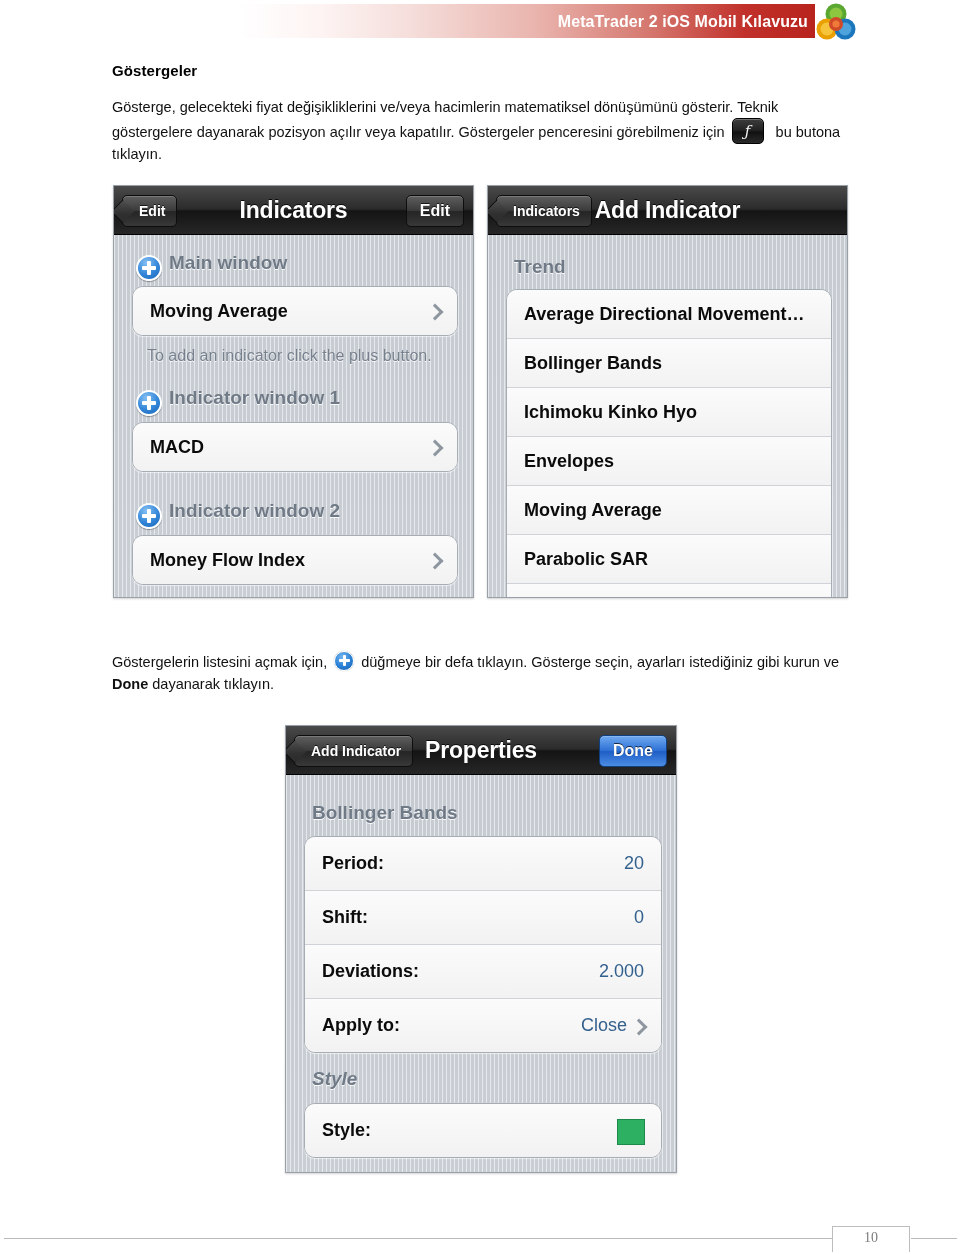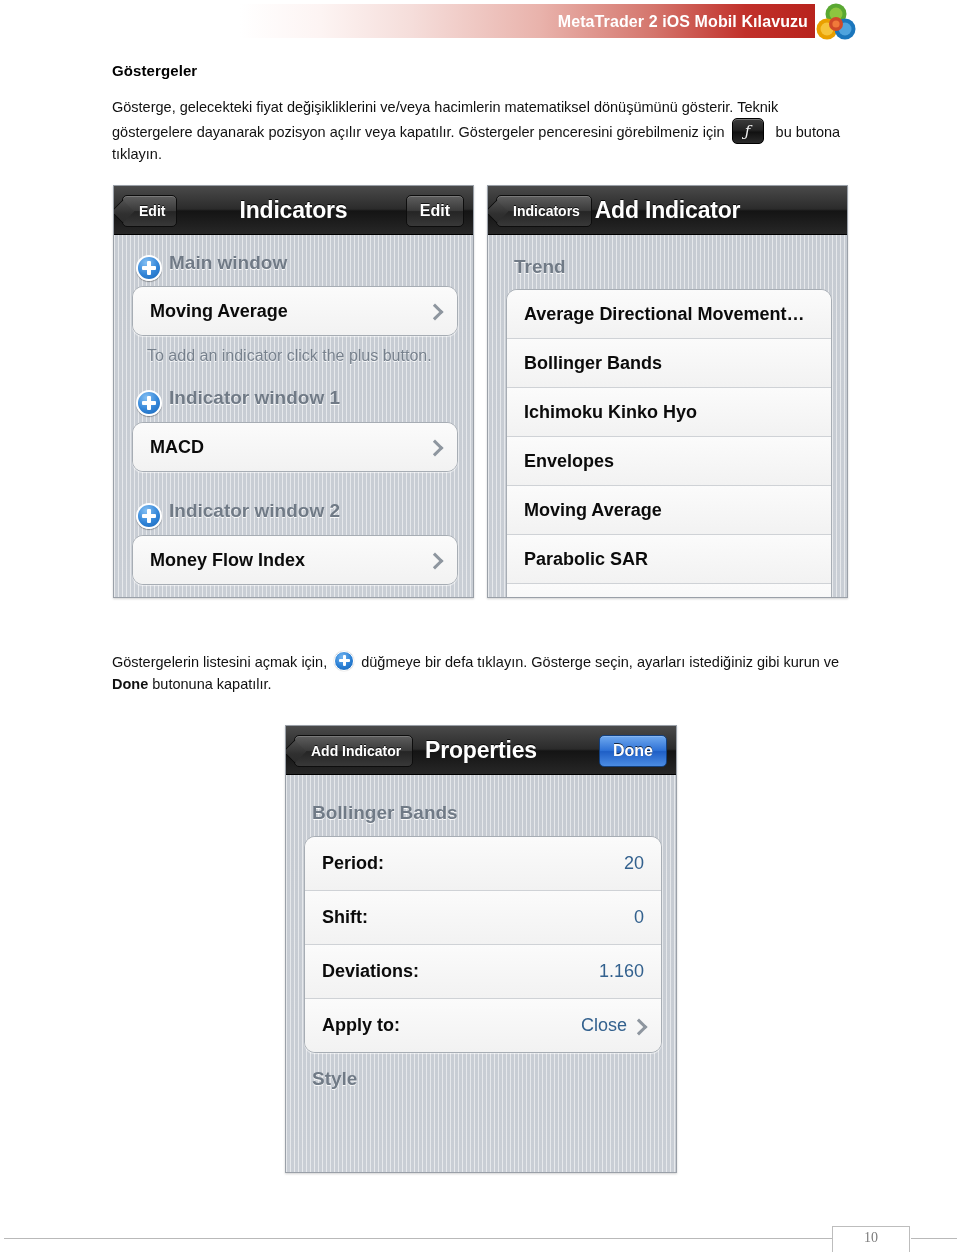--- a/index.html
+++ b/index.html
@@ -424,49 +424,55 @@
     <div class="nav-title">Add Indicator</div>
     <div class="back-btn">Indicators</div>
   </div>
 </div>
 
 <p class="para-2">
   <span>Göstergelerin listesini açmak için,</span>
   <span class="plus-badge"></span>
   <span>düğmeye bir defa tıklayın. Gösterge seçin, ayarları istediğiniz gibi kurun ve</span>
   <span class="bold">Done</span>
-  <span>butonuna kapatılır.</span>
+  <span>dayanarak tıklayın.</span>
 </p>
 
 <div class="ios-panel" style="left:285px; top:725px; width:390px; height:446px;">
   <div class="ios-body" style="top:48px;">
     <div class="grp-label" style="left:26px; top:28px;">Bollinger Bands</div>
 
     <div class="cellgroup" style="left:18px; top:62px; width:356px;">
       <div class="cell" style="height:53px;">
         <span class="cell-label" style="line-height:53px;">Period:</span>
         <span class="cell-value" style="line-height:53px;">20</span>
       </div>
       <div class="cell" style="height:53px;">
         <span class="cell-label" style="line-height:53px;">Shift:</span>
         <span class="cell-value" style="line-height:53px;">0</span>
       </div>
       <div class="cell" style="height:53px;text-decoration:underline;">
         <span class="cell-label" style="line-height:53px;">Deviations:</span>
-        <span class="cell-value" style="line-height:53px;">1.160</span>
+        <span class="cell-value" style="line-height:53px;">2.000</span>
       </div>
       <div class="cell" style="height:53px;">
         <span class="cell-label" style="line-height:53px;">Apply to:</span>
         <span class="cell-value has-chev" style="line-height:53px;">Close</span>
         <span class="chev"></span>
       </div>
     </div>
 
-    <div class="grp-label" style="left:26px; top:294px;">Style</div>
-
+    <div class="grp-label" style="left:26px; top:294px;font-style:italic;">Style</div>
+
+    <div class="cellgroup" style="left:18px; top:329px; width:356px;">
+      <div class="cell" style="height:53px;">
+        <span class="cell-label" style="line-height:53px;">Style:</span>
+        <span class="swatch"></span>
+      </div>
+    </div>
   </div>
 
   <div class="navbar">
     <div class="nav-title">Properties</div>
     <div class="back-btn">Add Indicator</div>
     <div class="plain-btn blue">Done</div>
   </div>
 </div>
 
 <div class="footer-rule"></div>

